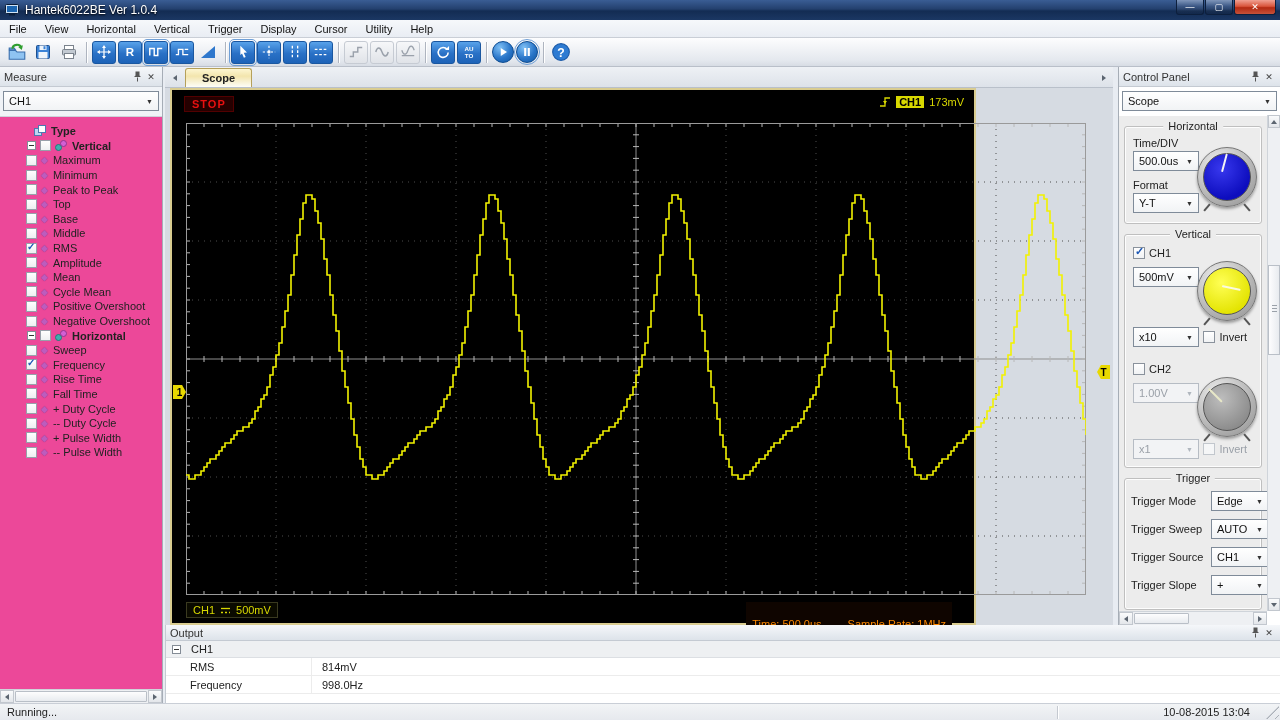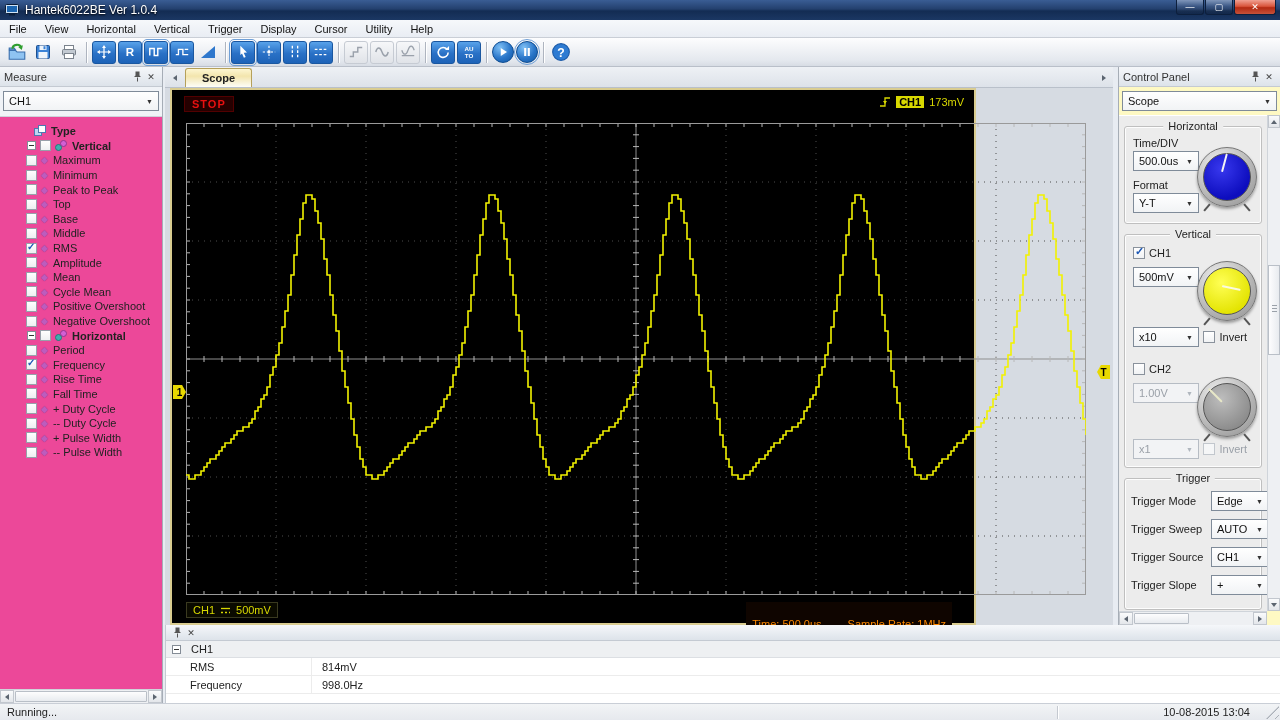--- a/index.html
+++ b/index.html
@@ -100,21 +100,21 @@
   #gridbox { position:absolute; left:14px; top:33px; width:900px; height:472px; }
   .marker { position:absolute; height:14px; display:flex; align-items:center; justify-content:center;
     background:#e8d800; color:#000; font-weight:bold; font-size:10px; width:13px; }
   #ch1-marker { left:1px; top:295px; clip-path:polygon(0 0,70% 0,100% 50%,70% 100%,0 100%); }
   #trig-marker { left:925px; top:275px; clip-path:polygon(30% 0,100% 0,100% 100%,30% 100%,0 50%); }
   #ch-chip { position:absolute; left:14px; top:512px; display:flex; align-items:center; gap:5px;
     color:#d8d800; border:1px solid #3a3a20; padding:1px 6px; background:#0a0a00; }
   #time-chip { position:absolute; right:22px; top:512px; display:flex; gap:26px; color:#ff8a00; background:#0f0500; padding:16px 6px; }
 
   
-  #control-panel { position:absolute; left:1118px; top:67px; width:162px; height:558px; background:#fef9c3; border-left:1px solid #a6adb6; }
+  #control-panel { position:absolute; left:1118px; top:67px; width:162px; height:558px; background:#ffffff; border-left:1px solid #a6adb6; }
   #cp-combo { position:absolute; left:3px; right:3px; top:24px; }
   #cp-body { position:absolute; left:0; right:13px; top:48px; bottom:14px; background:#ececec; border-top:1px solid #fff; overflow:hidden; }
   .gb { position:absolute; left:5px; right:5px; border:1px solid #bfbfbf; border-radius:3px; box-shadow:inset 0 0 0 1px #fdfdfd; }
   .gb-title { position:absolute; top:-7px; left:50%; transform:translateX(-50%); background:#ececec; padding:0 5px; color:#222; }
   .fld-lbl { position:absolute; color:#222; }
   .gb .combo { position:absolute; width:66px; }
   .knob { position:absolute; width:60px; height:60px; border-radius:50%; border:1px solid #777;
     background:radial-gradient(circle at 35% 28%,#efefef,#b9b9b9 55%,#8d8d8d); box-shadow:0 2px 3px rgba(0,0,0,.35); }
   .knob::before, .knob::after { content:""; position:absolute; width:2px; height:9px; background:#555; bottom:-6px; }
   .knob::before { left:8px; transform:rotate(40deg); }
@@ -400,21 +400,21 @@
           <span class="tree-cb"></span>
           <span class="gears-ico">
             <i></i>
             <i></i>
           </span>
           <span class="lbl">Horizontal</span>
         </div>
         <div class="trow leaf">
           <span class="tree-cb"></span>
           <span class="diamond"></span>
-          <span class="lbl">Period</span>
+          <span class="lbl">Sweep</span>
         </div>
         <div class="trow leaf">
           <span class="tree-cb checked"></span>
           <span class="diamond"></span>
           <span class="lbl">Frequency</span>
         </div>
         <div class="trow leaf">
           <span class="tree-cb"></span>
           <span class="diamond"></span>
           <span class="lbl">Rise Time</span>
@@ -626,20 +626,21 @@
       <div class="sthumb" style="width:55px; margin:0 1px;"></div>
       <div style="flex:1;"></div>
       <div class="sbtn">
           <i class="tri-r"></i>
         </div>
     </div>
   </div>
 
   <div id="output-panel">
     <div class="panel-hdr">
+      <span class="ttl">Output</span>
       <span class="hdr-btn">
           <svg width="9" height="11" viewBox="0 0 9 11">
             <path d="M2.5 0.5 h4 v4 l1.5 1.5 h-7 L2.5 4.5 Z" fill="#555"></path>
             <rect x="4" y="6.5" width="1" height="4" fill="#555"></rect>
           </svg>
         </span>
       <span class="hdr-btn">✕</span>
     </div>
     <div id="ogroup">
       <span class="expander"></span>

